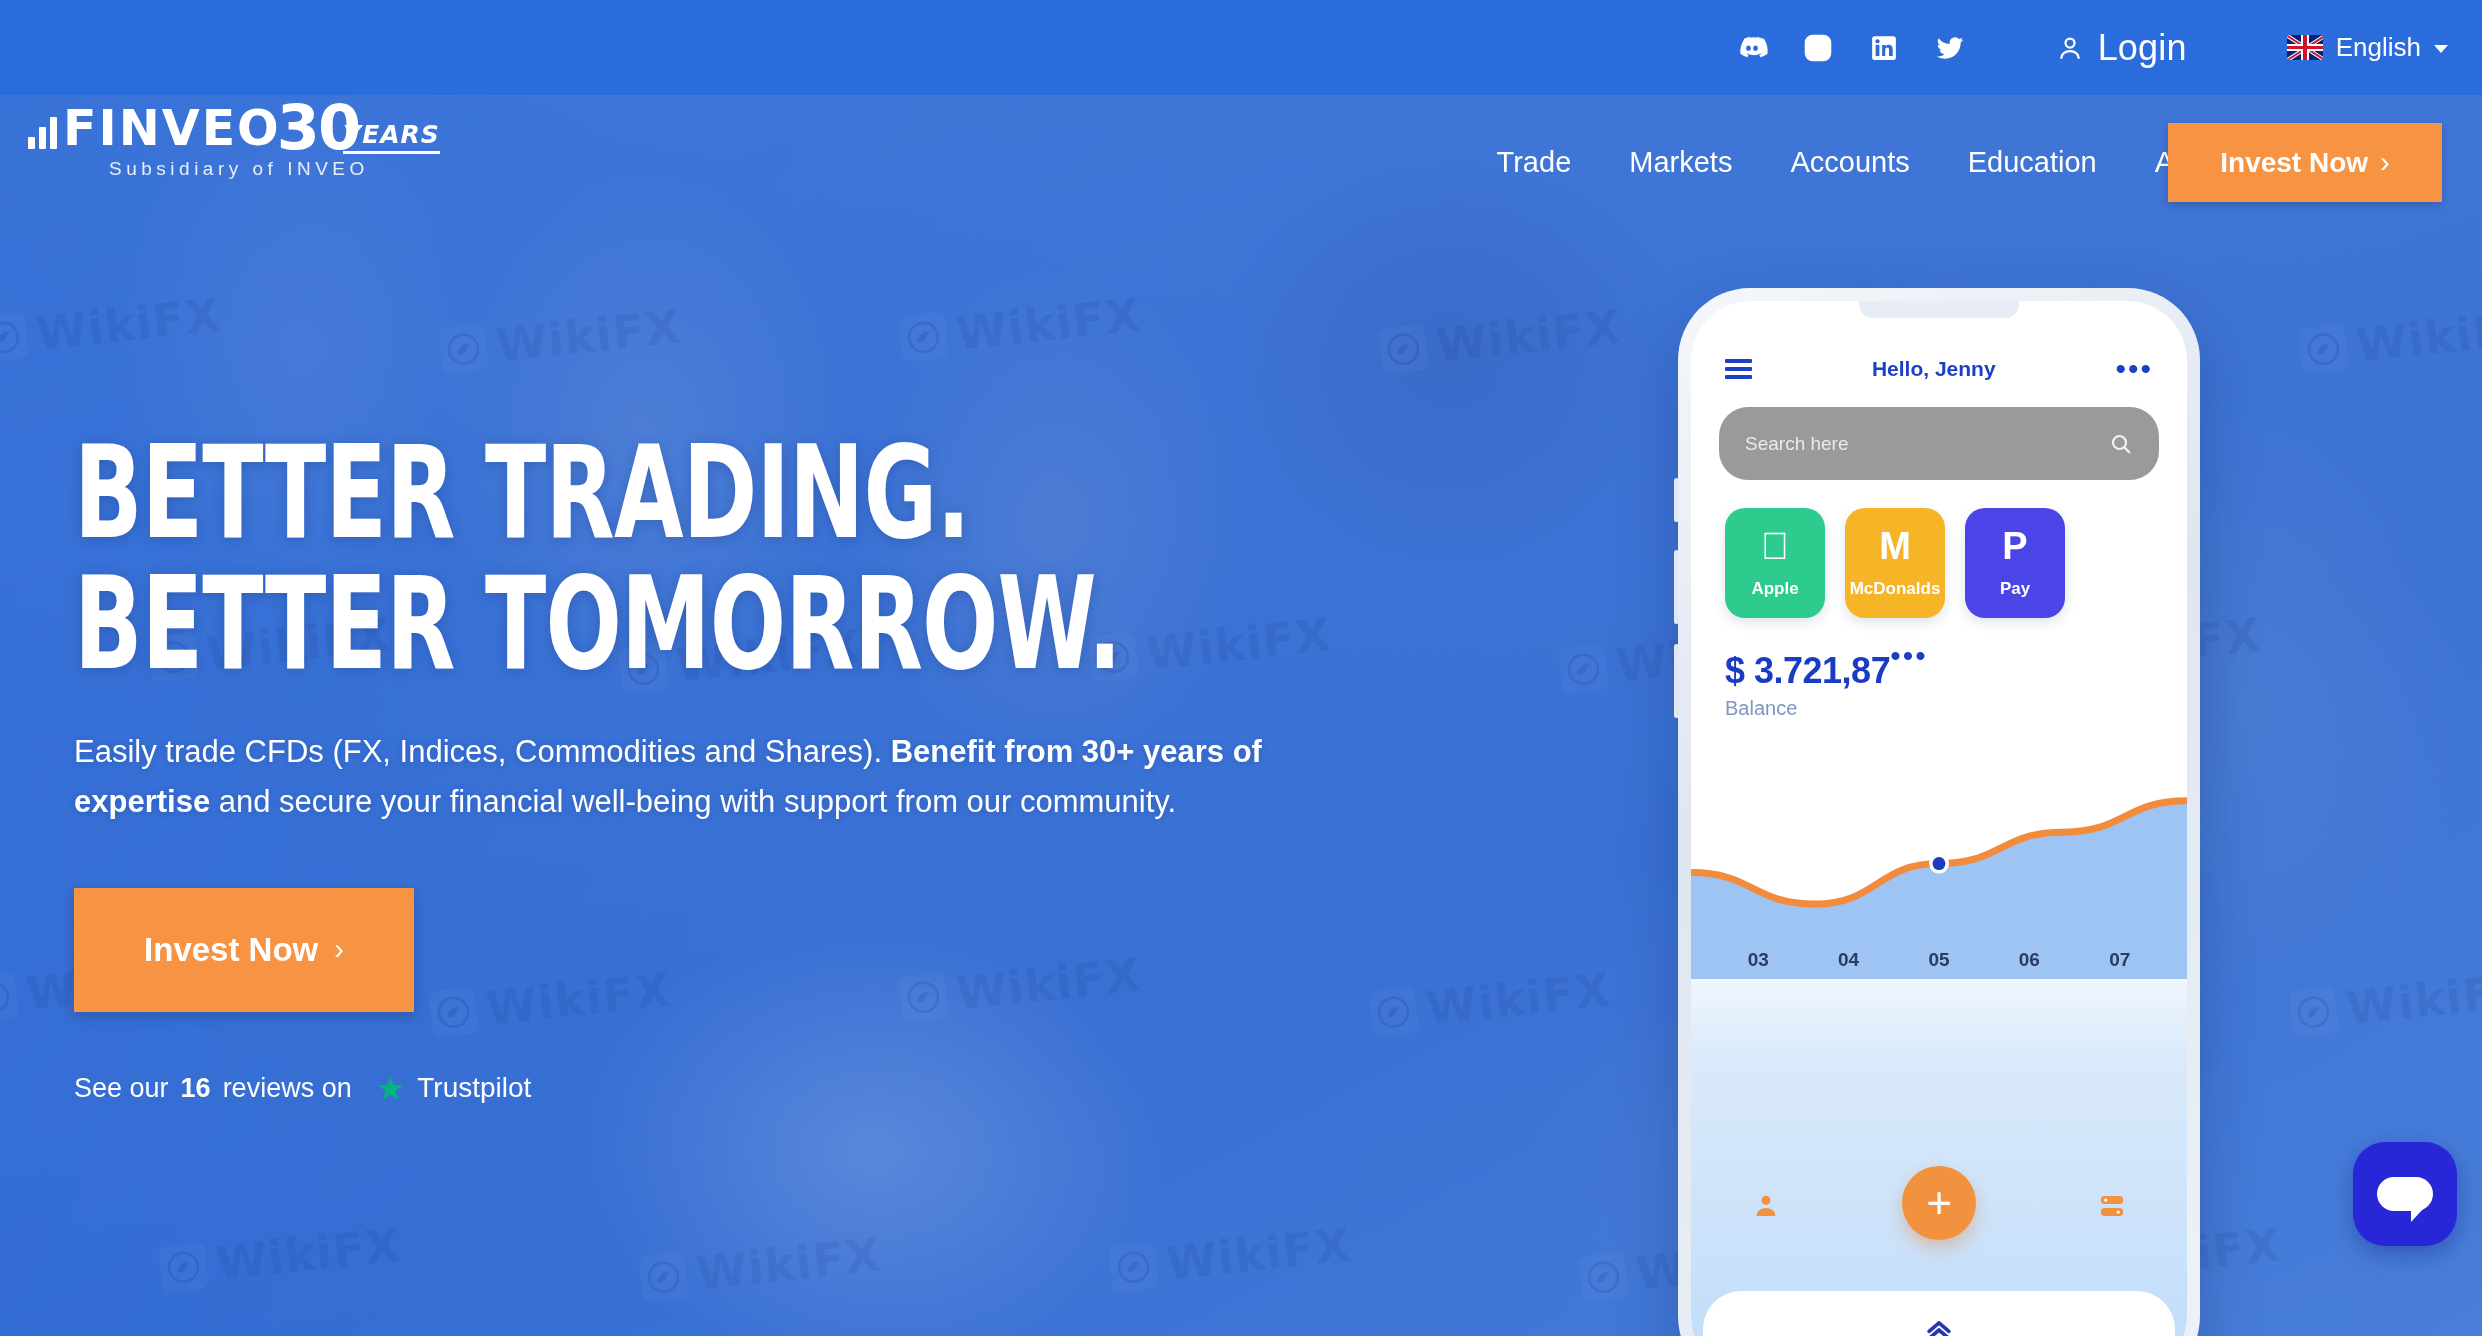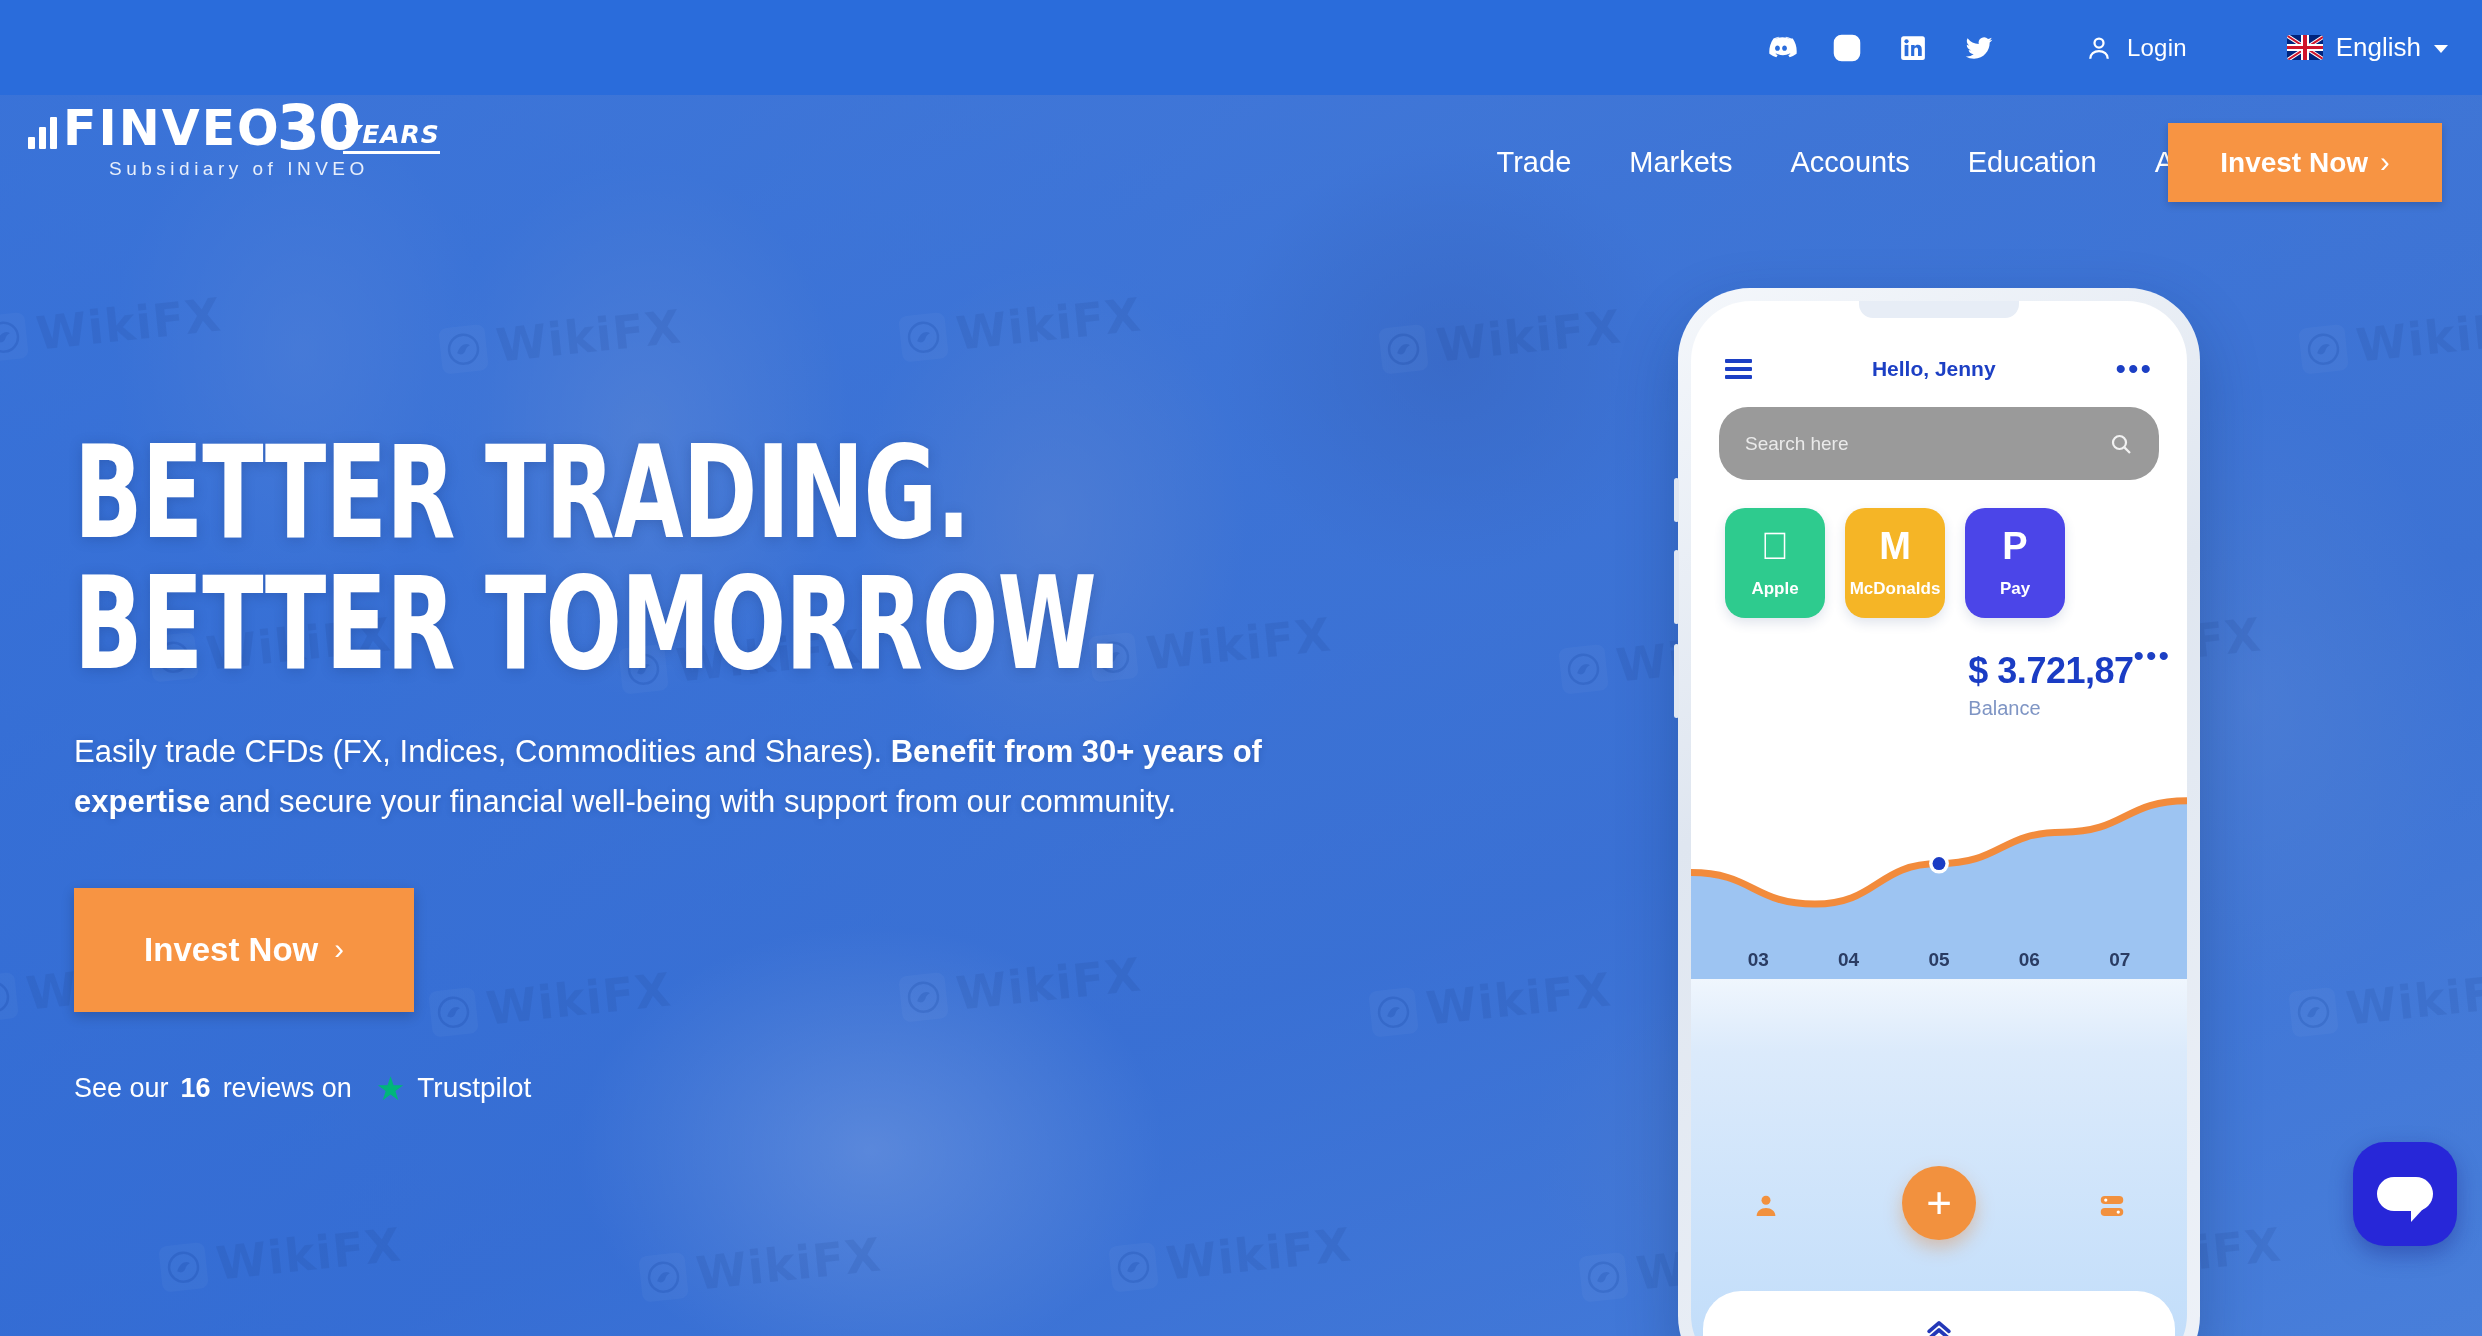--- a/index.html
+++ b/index.html
@@ -54,21 +54,21 @@
     background:#2a6cdb; z-index:20;
     display:flex; align-items:center; justify-content:flex-end;
     padding-right:34px;
   }
   .social-group { display:flex; align-items:center; gap:32px; margin-right:88px; }
   .social-icon { width:34px; height:34px; display:flex; align-items:center; justify-content:center; cursor:pointer; }
   .social-icon svg { fill:#fff; }
   .login-block {
     display:flex; align-items:center; gap:13px; margin-right:100px; cursor:pointer;
   }
-  .login-block .login-text { color:#fff; font-size:24px; font-weight:400; letter-spacing:.2px; }
+  .login-block .login-text { color:#fff; font-size:36px; font-weight:400; letter-spacing:.2px; }
   .lang-block { display:flex; align-items:center; gap:13px; cursor:pointer; }
   .flag {
     width:36px; height:25px; border-radius:3px; position:relative; overflow:hidden;
     background:#00247d; flex:0 0 auto;
   }
   .flag .d1,.flag .d2 { position:absolute; left:-6px; top:11px; width:50px; height:4px; background:#fff; }
   .flag .d1 { transform:rotate(33deg); } .flag .d2 { transform:rotate(-33deg); }
   .flag .d3,.flag .d4 { position:absolute; left:-6px; top:11.5px; width:50px; height:2px; background:#cf142b; }
   .flag .d3 { transform:rotate(33deg); } .flag .d4 { transform:rotate(-33deg); }
   .flag .hbar { position:absolute; left:0; top:9px; width:36px; height:7px; background:#fff; }
@@ -172,21 +172,21 @@
   .ph-search span { color:#eaeaea; font-size:19px; }
   .ph-search svg { stroke:#f2f2f2; }
   .ph-cards { display:flex; gap:20px; padding:28px 0 0 34px; }
   .ph-card {
     width:100px; height:110px; border-radius:20px; flex:0 0 auto;
     display:flex; flex-direction:column; align-items:center; justify-content:center; gap:14px;
     color:#fff; font-size:17px; font-weight:bold; cursor:pointer;
     box-shadow:0 5px 12px rgba(40,70,130,.14);
   }
   .ph-card .glyph { font-size:38px; line-height:1; }
-  .ph-balance { padding:32px 16px 0; display:flex; align-items:flex-start; justify-content:flex-end; }
+  .ph-balance { padding:32px 34px 0; display:flex; align-items:flex-start; justify-content:flex-start; }
   .bal-amt { color:#1a3cc4; font-size:36px; font-weight:bold; letter-spacing:-.5px; }
   .bal-lbl { color:#7f95c4; font-size:20px; margin-top:5px; }
   .chart-area { position:absolute; left:0; right:0; top:388px; height:290px; }
   .chart-area svg { width:100%; height:100%; display:block; }
   .chart-labels {
     position:absolute; left:0; right:0; top:648px; display:flex; justify-content:space-around;
     padding:0 22px; color:#2a3c63; font-size:19px; font-weight:bold;
   }
   .ph-nav {
     position:absolute; left:0; right:0; bottom:112px; height:110px;

